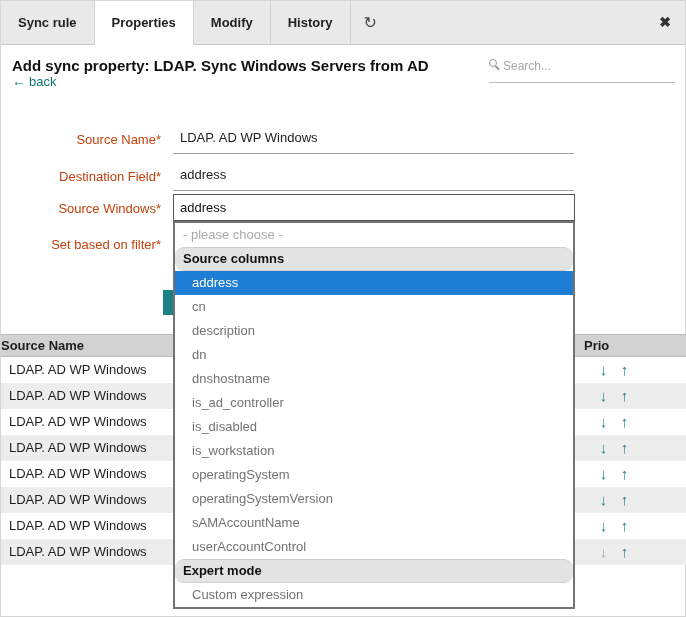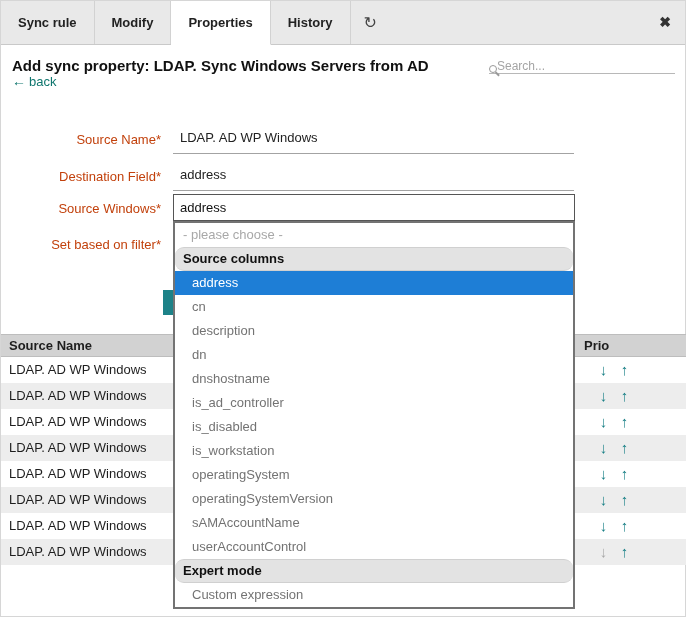--- a/index.html
+++ b/index.html
@@ -23,22 +23,22 @@
     color: #222; border-right: 1px solid #d2d2d2; cursor: pointer; background: #e9e9e9;
   }
   .tab.active { background: #fff; border-bottom: 1px solid #fff; margin-bottom: -1px; }
   .refresh { padding: 0 13px; line-height: 43px; font-size: 16px; color: #444; cursor: pointer; }
   .close { margin-left: auto; padding: 0 14px; line-height: 43px; font-size: 14px; font-weight: 700; color: #333; cursor: pointer; }
 
   
   .page-title { position: absolute; top: 56px; left: 11px; font-size: 15px; font-weight: 700; color: #111; z-index: 2; }
   .search {
     position: absolute; top: 58px; right: 10px; width: 186px;
-    display: flex; align-items: flex-end; 
-    border-bottom: 1px solid #b8b8b8; padding-bottom: 0; z-index: 2;
+    display: flex; align-items: flex-start; gap: 6px;
+    border-bottom: 1px solid #b8b8b8; padding-bottom: 9px; z-index: 2;
   }
   .search-icon { width: 8px; height: 8px; border: 1.5px solid #999; border-radius: 50%; position: relative; display: inline-block; flex: 0 0 auto; }
   .search-icon::after { content: ""; position: absolute; width: 5px; height: 1.5px; background: #999; transform: rotate(45deg); right: -4px; bottom: -2px; }
   .search-input { border: 0; outline: none; font-size: 12px; width: 150px; color: #444; font-family: "Liberation Sans", sans-serif; background: transparent; }
   .search-input::placeholder { color: #a5a5a5; }
 
   
   .back { position: absolute; top: 72px; left: 11px; font-size: 13px; color: #0f766e; cursor: pointer; z-index: 2; }
   .back-arrow { font-weight: 700; font-size: 14px; margin-right: 3px; }
 
@@ -72,37 +72,37 @@
     background: #e3e3e3; border-top: 1px solid #d0d0d0; border-bottom: 1px solid #d0d0d0; border-radius: 9px;
   }
 
   
   .table { position: absolute; top: 333px; left: 0; width: 686px; z-index: 5; }
   .thead {
     height: 23px; line-height: 21px; background: #d2d2d2;
     border-top: 1px solid #bdbdbd; border-bottom: 1px solid #bdbdbd;
     font-size: 13px; font-weight: 700; position: relative;
   }
-  .th-source { padding-left: 8px; }
+  .th-source { }
   .th-prio { position: absolute; left: 583px; top: 0; }
   .trow { height: 26px; line-height: 26px; font-size: 13px; position: relative; padding-left: 8px; background: #fff; }
   .trow.alt { background: #ededed; }
   .prio-arrows { position: absolute; left: 592px; top: 0; height: 26px; display: flex; }
   .arrow { width: 21px; text-align: center; font-size: 15px; font-weight: 700; color: #1d8288; cursor: pointer; }
   .arrow.dim { color: #a9a9a9; }
 </style>
 </head>
 <body>
 
 <div class="app">
 
   <div class="tabbar">
     <div class="tab">Sync rule</div>
+    <div class="tab active">Properties</div>
     <div class="tab">Modify</div>
-    <div class="tab active">Properties</div>
     <div class="tab">History</div>
     <div class="refresh">↻</div>
     <div class="close">✖</div>
   </div>
 
   <div class="page-title">Add sync property: LDAP. Sync Windows Servers from AD</div>
   <div class="search">
     <span class="search-icon"></span>
     <input class="search-input" placeholder="Search..." style="">
   </div>

